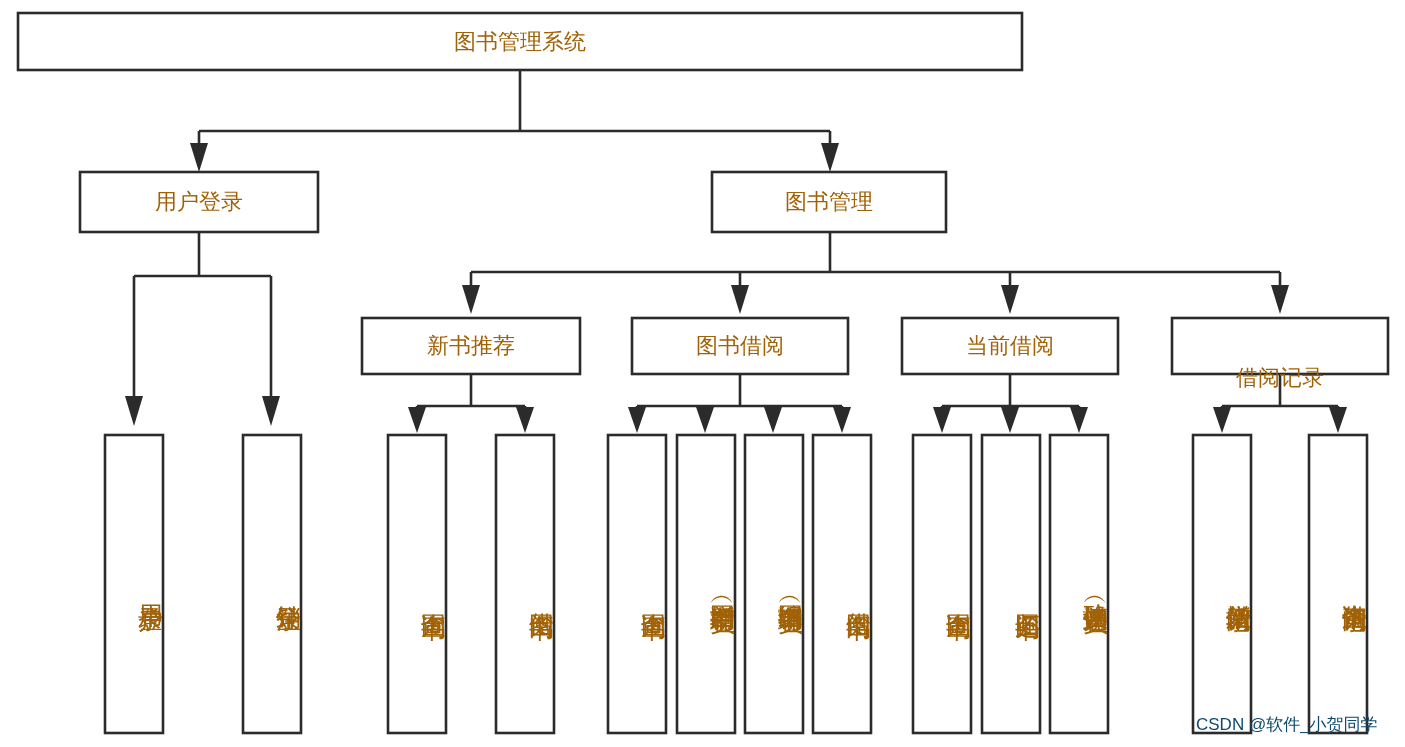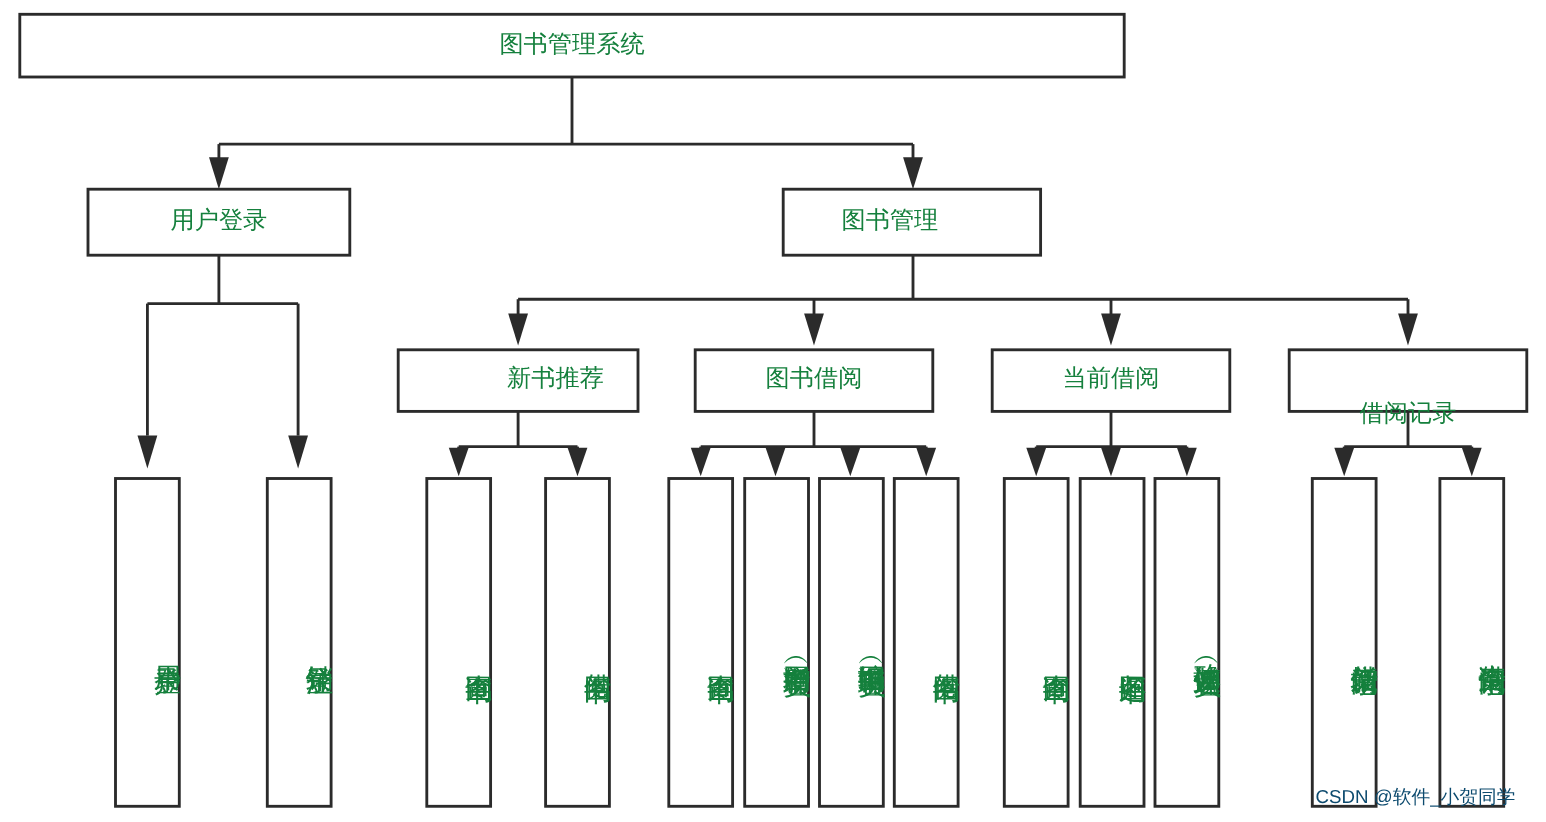--- a/index.html
+++ b/index.html
@@ -36,22 +36,22 @@
     stroke-width: 2.6;
     fill: none;
     stroke-linecap: butt;
   }
   .arrow-head {
     fill: #2b2b2b;
     stroke: none;
   }
   .node-label {
     position: absolute;
-    color: #15803d;
-    font-family: Liberation Mono, monospace;
+    color: #a16207;
+    font-family: Liberation Serif, serif;
     display: flex;
     align-items: center;
     justify-content: center;
     pointer-events: none;
     white-space: nowrap;
     line-height: 1.06;
   }
   .node-label.horizontal {
     font-size: 22px;
   }
@@ -227,23 +227,23 @@
     <rect class="node-box" x="1050" y="435" width="58" height="298"></rect>
 
     <rect class="node-box" x="1193" y="435" width="58" height="298"></rect>
     <rect class="node-box" x="1309" y="435" width="58" height="298"></rect>
 
   </svg>
 
   <div class="node-label horizontal" style="left:18px; top:13px; width:1004px; height:57px;">图书管理系统</div>
 
   <div class="node-label horizontal" style="left:80px; top:172px; width:238px; height:60px;">用户登录</div>
-  <div class="node-label horizontal" style="left:692px; top:172px; width:234px; height:60px;">图书管理</div>
-
-  <div class="node-label horizontal" style="left:362px; top:318px; width:218px; height:56px;margin-left:34px;">新书推荐</div>
+  <div class="node-label horizontal" style="left:712px; top:172px; width:234px; height:60px;">图书管理</div>
+
+  <div class="node-label horizontal" style="left:362px; top:318px; width:218px; height:56px;">新书推荐</div>
   <div class="node-label horizontal" style="left:902px; top:318px; width:216px; height:56px;">当前借阅</div>
   <div class="node-label horizontal" style="left:632px; top:318px; width:216px; height:56px;">图书借阅</div>
   <div class="node-label horizontal" style="left:1172px; top:318px; width:216px; height:56px;margin-top:32px;">借阅记录</div>
 
   <div class="node-label vertical" style="left:105px; top:492px; width:58px; height:185px;">用户登录</div>
   <div class="node-label vertical" style="left:243px; top:492px; width:58px; height:185px;">注销登录</div>
 
   <div class="node-label vertical" style="left:388px; top:500px; width:58px; height:185px;">查询图书</div>
   <div class="node-label vertical" style="left:496px; top:500px; width:58px; height:185px;">借阅图书</div>
 

